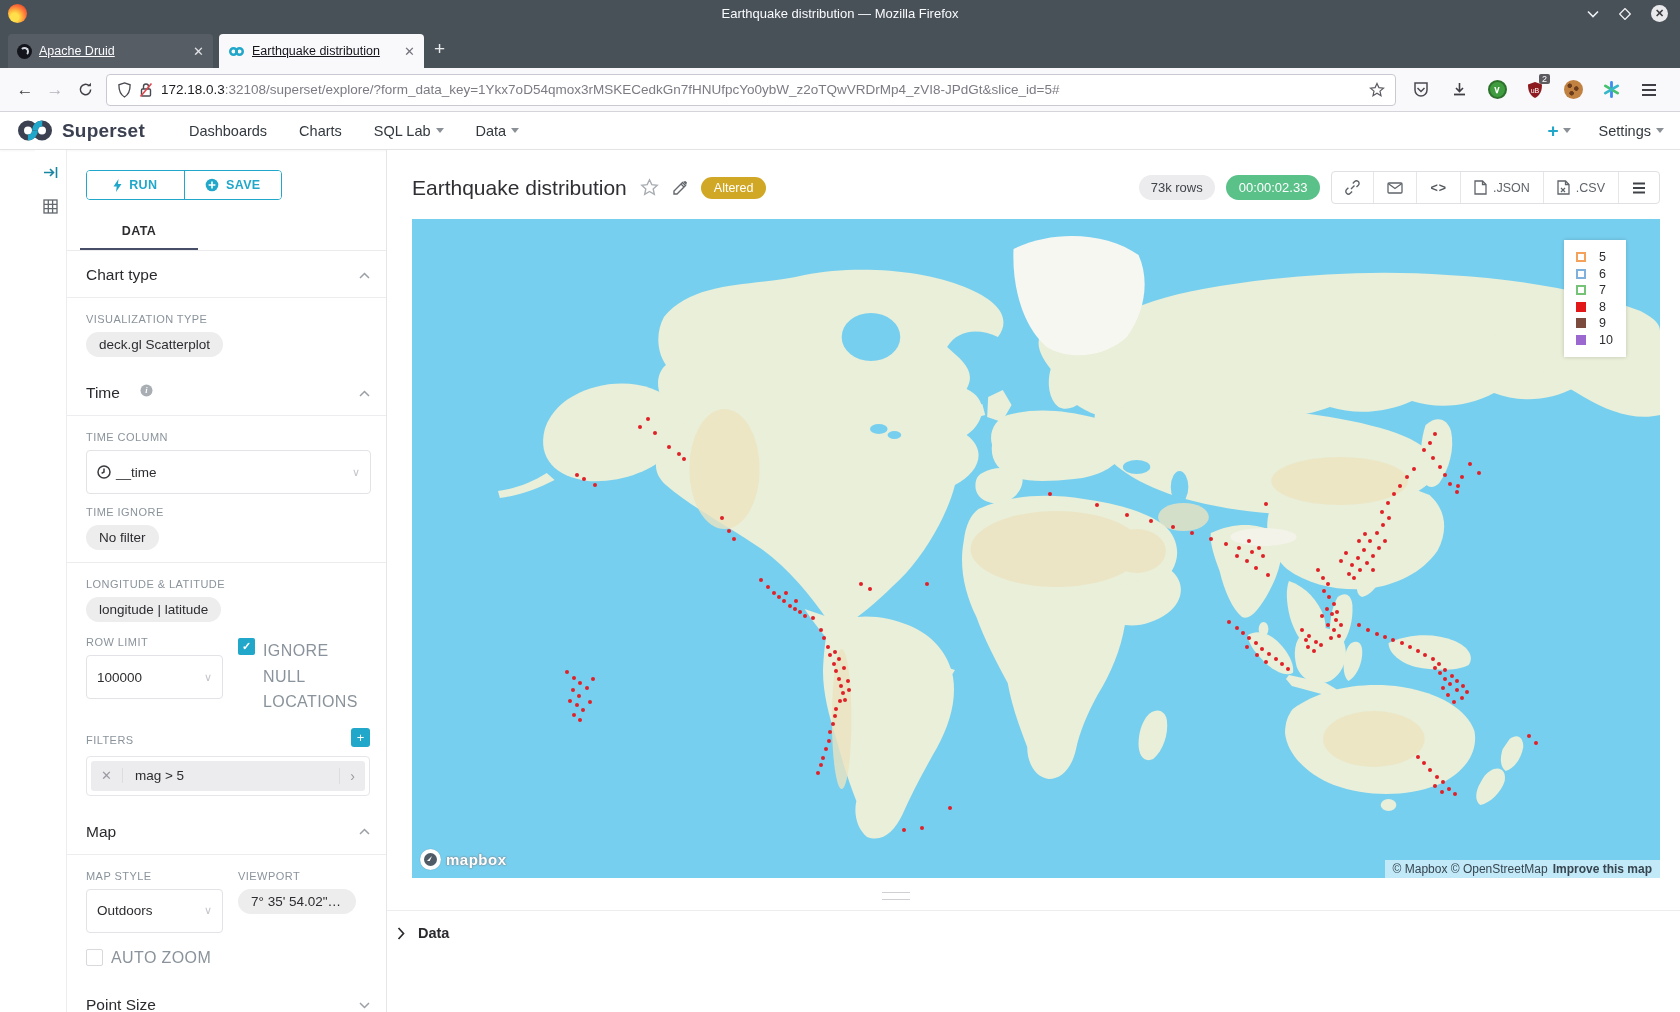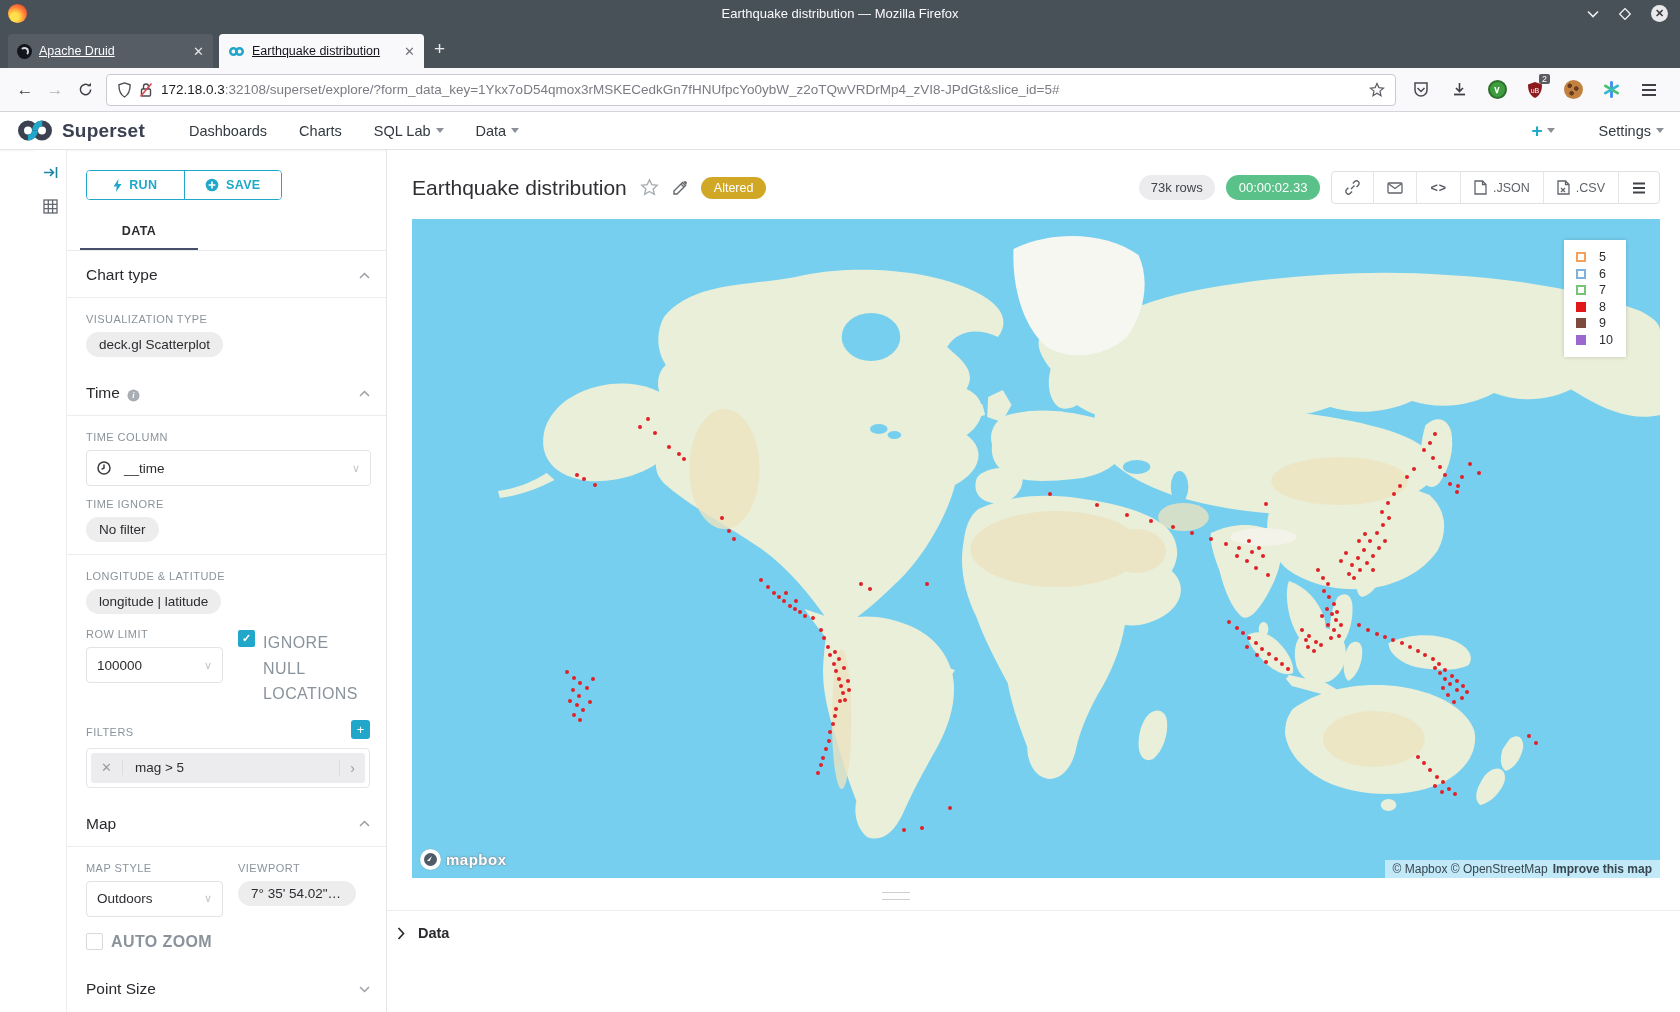--- a/index.html
+++ b/index.html
@@ -71,22 +71,22 @@
   .panel-tabs { margin-top:13px; border-bottom:1px solid #ebebee; margin-left:-19px; margin-right:-16px; padding-left:19px; }
   .ptab { display:inline-block; width:118px; text-align:center; font-size:12.5px; font-weight:700;
     color:#2d2d31; letter-spacing:.4px; padding:11px 0 10px; border-bottom:2px solid #474e68; margin-left:-6px; }
   .csec-head { display:flex; justify-content:space-between; align-items:center; padding:15px 0 13px;
     font-size:15.5px; color:#2b2b2f; }
   .hr { border-bottom:1px solid #ededf0; margin-left:-19px; margin-right:-16px; }
   .csec-body { padding:15px 0 12px; }
   .lbl { font-size:11px; color:#8a939b; letter-spacing:.45px; margin-bottom:7px; }
   .pill { display:inline-block; background:#ededee; border-radius:13px; padding:5px 13px;
     font-size:13.5px; color:#2d2d31; white-space:nowrap; }
-  .select { height:36px; border:1px solid #e2e2e7; border-radius:4px; display:flex; align-items:center;
-    padding:0 10px; font-size:13.5px; color:#2d2d31; gap:13px; background:#fff; }
+  .select { height:44px; border:1px solid #e2e2e7; border-radius:4px; display:flex; align-items:center;
+    padding:0 10px; font-size:13.5px; color:#2d2d31; gap:5px; background:#fff; }
   .sel-chev { margin-left:auto; color:#c4c4cb; font-size:11px; }
   .two-col { display:flex; }
   .cb { width:17px; height:17px; border-radius:2px; background:#20a7c9; color:#fff; flex:none;
     display:inline-flex; align-items:center; justify-content:center; font-size:11px; font-weight:700; }
   .cb.empty { background:#fff; border:1.5px solid #d8d8dd; }
   .cb-lbl { font-size:16px; color:#8a939b; letter-spacing:.4px; line-height:1.6; margin-left:8px; }
   .filters-head { display:flex; justify-content:space-between; align-items:center; }
   .add-btn { width:19px; height:19px; background:#20a7c9; border-radius:3px; color:#fff; font-size:13px;
     display:flex; align-items:center; justify-content:center; margin-bottom:5px; }
   .filter-box { border:1px solid #e6e6ea; border-radius:4px; padding:4px; margin-top:4px; }
@@ -265,21 +265,21 @@
     </span>
   <span class="ss-item">
       <span>Data</span>
       <span class="caret"></span>
     </span>
   <div class="ss-right">
     <span class="ss-plus">
         <span>+</span>
         <span class="caret"></span>
       </span>
-    <span class="ss-item" style="margin-left:16px;">
+    <span class="ss-item" style="margin-left:0;">
         <span>Settings</span>
         <span class="caret"></span>
       </span>
   </div>
 </div>
 
 <div class="app">
 
   <div class="icon-strip">
     <svg class="ic" width="15" height="13" viewBox="0 0 15 13">
@@ -321,21 +321,21 @@
           <path d="M1 6 L5.5 1.5 L10 6" stroke="#9aa0a6" stroke-width="1.5" fill="none"></path>
         </svg>
     </div>
     <div class="hr"></div>
     <div class="csec-body">
       <div class="lbl">VISUALIZATION TYPE</div>
       <span class="pill">deck.gl Scatterplot</span>
     </div>
 
     <div class="csec-head">
-      <span style="display:flex;align-items:flex-end;gap:7px;">
+      <span style="display:flex;align-items:flex-start;gap:20px;">
         <span>Time</span>
         <svg class="ic" width="13" height="13" viewBox="0 0 13 13">
             <circle cx="6.5" cy="6.5" r="6" fill="#a8aeb4"></circle>
             <text x="6.5" y="9.4" font-size="8.5" fill="#fff" text-anchor="middle" font-family="Liberation Serif, serif" font-style="italic" font-weight="700">i</text>
           </svg>
       </span>
       <svg class="ic" width="11" height="7" viewBox="0 0 11 7">
           <path d="M1 6 L5.5 1.5 L10 6" stroke="#9aa0a6" stroke-width="1.5" fill="none"></path>
         </svg>
     </div>
@@ -400,21 +400,21 @@
           <div class="select" style="width:137px;">
             <span>Outdoors</span>
             <span class="sel-chev">∨</span>
           </div>
         </div>
         <div>
           <div class="lbl">VIEWPORT</div>
           <span class="pill" style="max-width:118px;overflow:hidden;text-overflow:ellipsis;">7° 35' 54.02" | 31...</span>
         </div>
       </div>
-      <div style="display:flex;align-items:center;margin-top:12px;font-weight:bold;">
+      <div style="display:flex;align-items:center;margin-top:12px;">
         <span class="cb empty"></span>
         <span class="cb-lbl">AUTO ZOOM</span>
       </div>
     </div>
 
     <div class="csec-head" style="padding-top:22px;">
       <span>Point Size</span>
       <svg class="ic" width="11" height="7" viewBox="0 0 11 7">
           <path d="M1 1 L5.5 5.5 L10 1" stroke="#9aa0a6" stroke-width="1.5" fill="none"></path>
         </svg>

